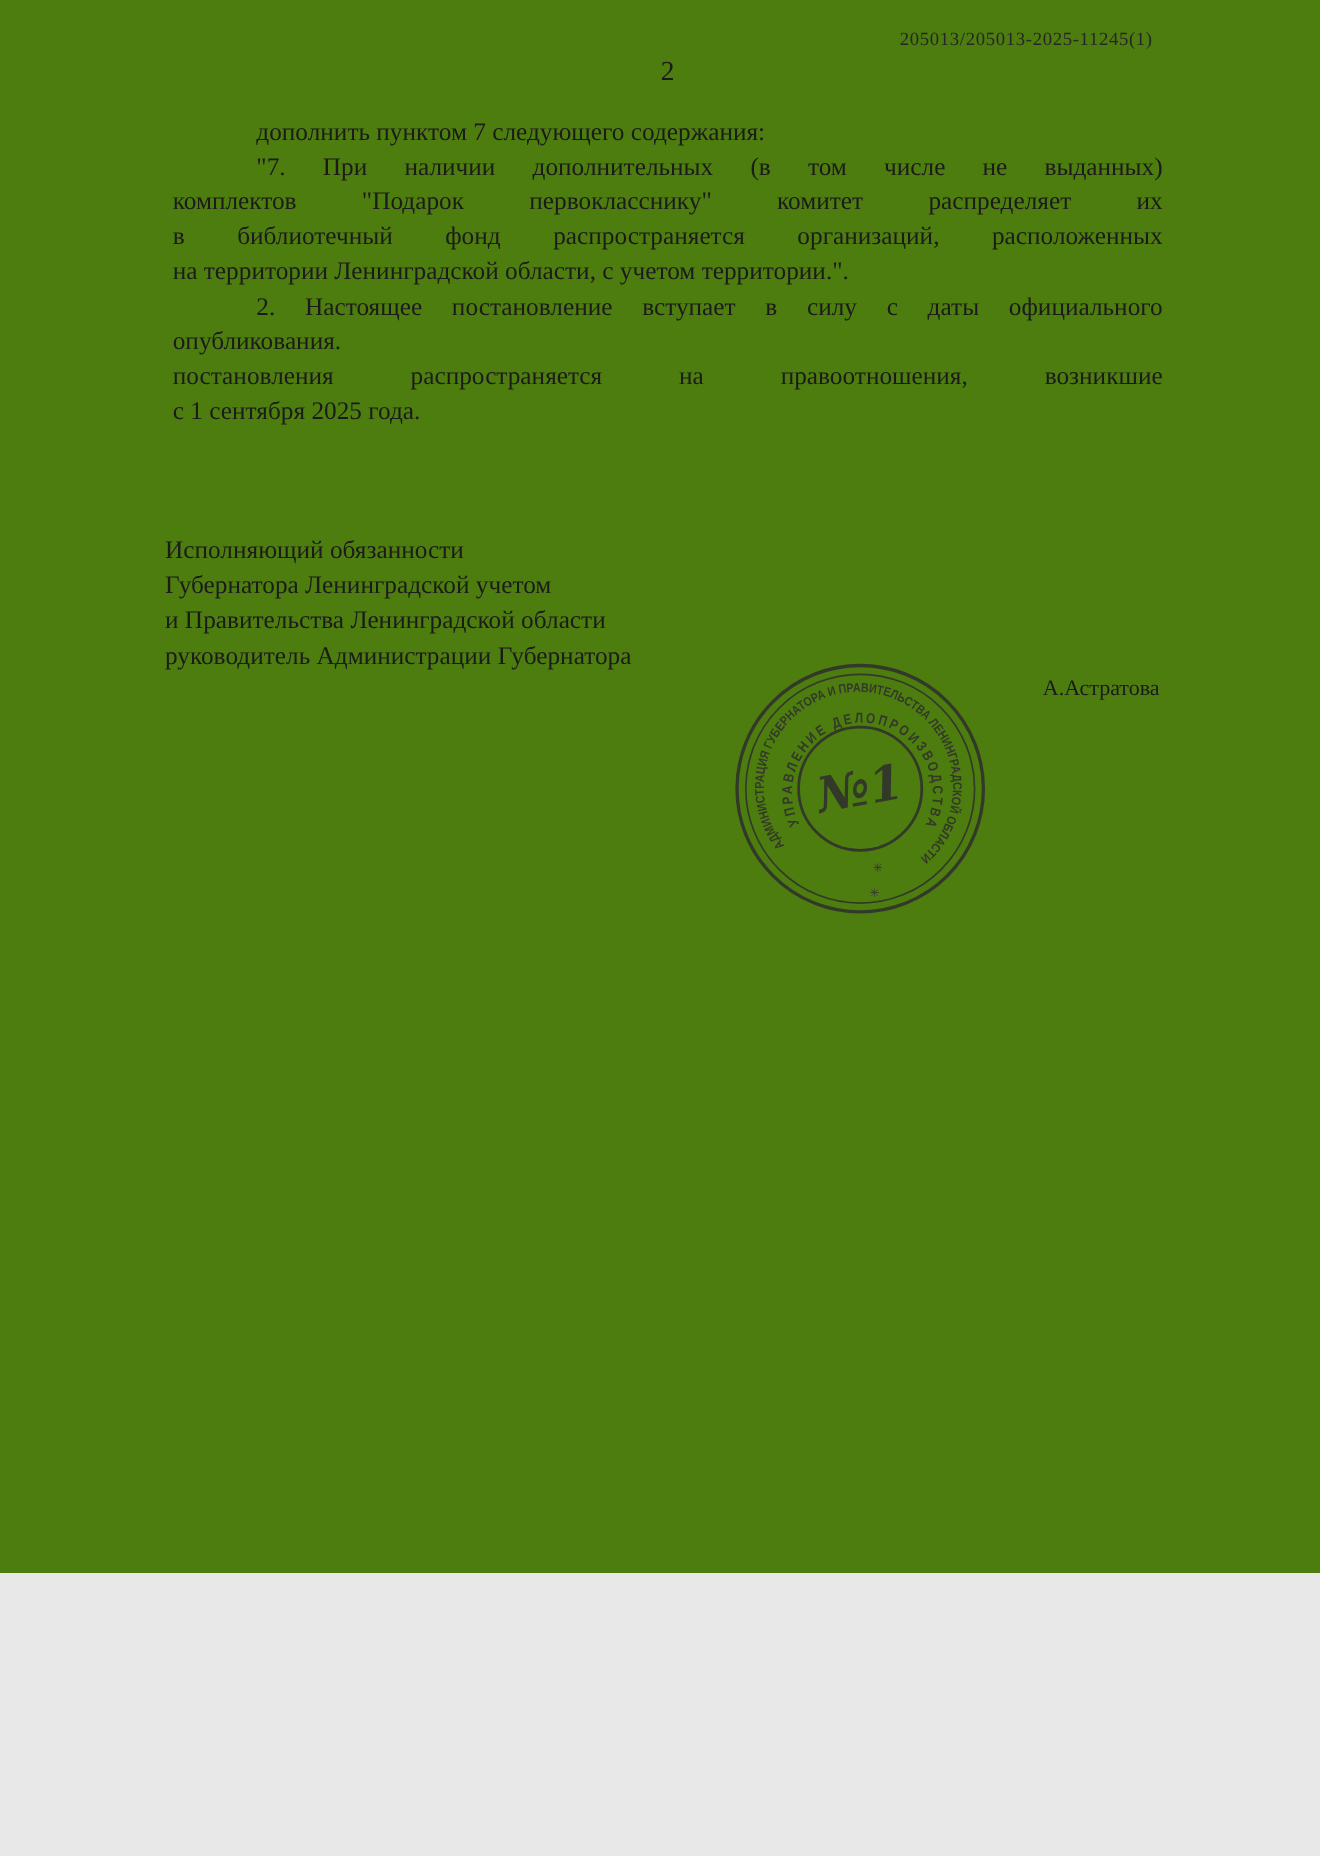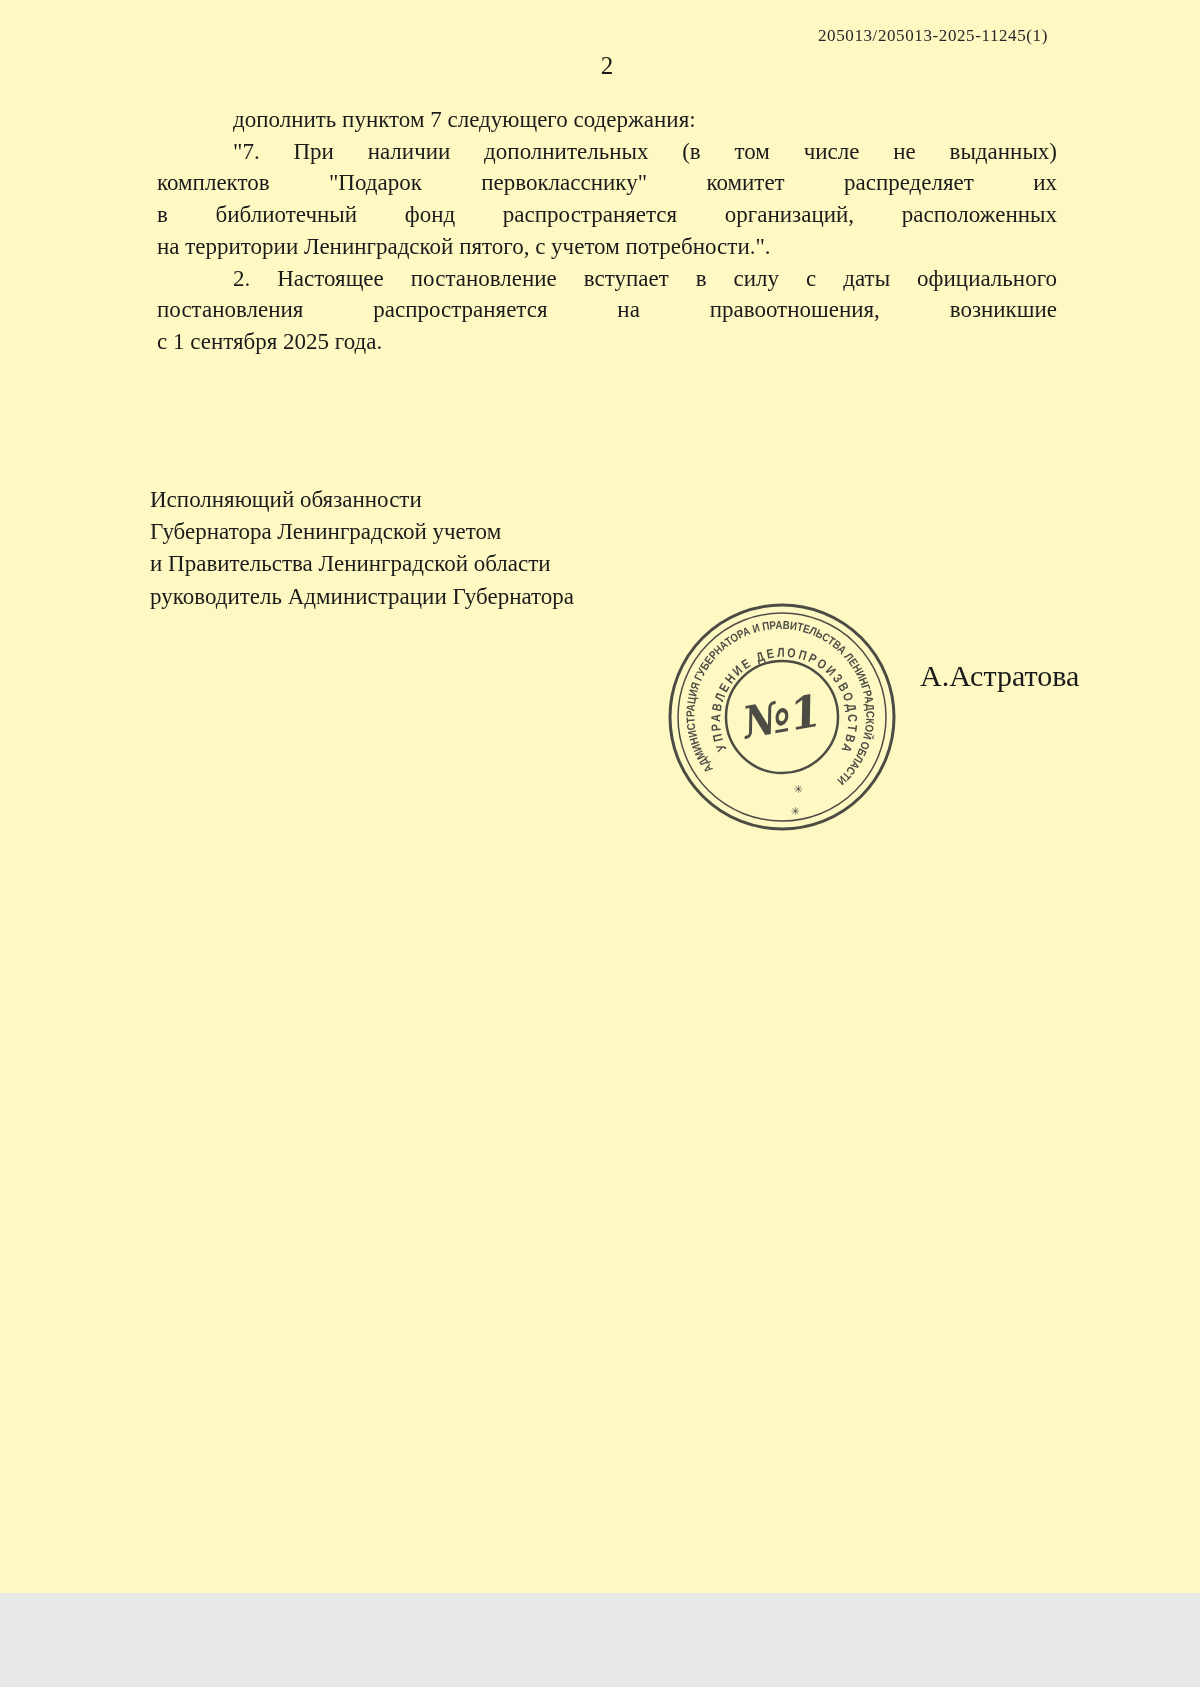--- a/index.html
+++ b/index.html
@@ -1,20 +1,20 @@
 <!DOCTYPE html>
 <html><head>
 <meta charset="utf-8">
 <style>
   html,body{margin:0;padding:0;background:#e8e8e8;}
   .page{
     position:relative;
-    width:1200px;height:1593px;
+    width:1200px;height:1430px;
     margin:0 auto;
-    background:#fef9c3;
+    background:#4d7c0f;
     font-family:"Liberation Serif","DejaVu Serif",serif;
     color:#1b1b1b;
     overflow:hidden;
   }
   .doc-id{
     position:absolute;
     left:818px;top:26px;
     font-size:17px;
     letter-spacing:.6px;
     color:#262626;
@@ -43,24 +43,23 @@
   .line.e{text-align:left;text-align-last:left;}
   .sign-block{
     position:absolute;
     left:150px;top:484px;
     font-size:23px;
     line-height:32.2px;
     white-space:nowrap;
   }
   .sign-name{
     position:absolute;
-    left:920px;top:615px;
-    font-size:30px;
+    left:948px;top:615px;
+    font-size:20px;
     white-space:nowrap;
-    margin-top:44px;
   }
   .stamp{
     position:absolute;
     left:666px;top:601px;
     width:232px;height:232px;
     opacity:.85;
   }
   .stamp text{fill:#2e2e2e;}
   .stamp .ring-text{
     font-family:"Liberation Sans","DejaVu Sans",sans-serif;
@@ -91,22 +90,23 @@
 
   <div class="doc-id">205013/205013-2025-11245(1)</div>
 
   <div class="page-num">2</div>
 
   <div class="content">
     <div class="line i e">дополнить пунктом 7 следующего содержания:</div>
     <div class="line i">"7. При наличии дополнительных (в том числе не выданных)</div>
     <div class="line">комплектов "Подарок первокласснику" комитет распределяет их</div>
     <div class="line">в библиотечный фонд распространяется организаций, расположенных</div>
-    <div class="line e">на территории Ленинградской пятого, с учетом потребности.".</div>
+    <div class="line e">на территории Ленинградской области, с учетом территории.".</div>
     <div class="line i">2. Настоящее постановление вступает в силу с даты официального</div>
+    <div class="line e">опубликования.</div>
     <div class="line">постановления распространяется на правоотношения, возникшие</div>
     <div class="line e">с 1 сентября 2025 года.</div>
   </div>
 
   <div class="sign-block">
     <div>Исполняющий обязанности</div>
     <div>Губернатора Ленинградской учетом</div>
     <div>и Правительства Ленинградской области</div>
     <div>руководитель Администрации Губернатора</div>
   </div>

